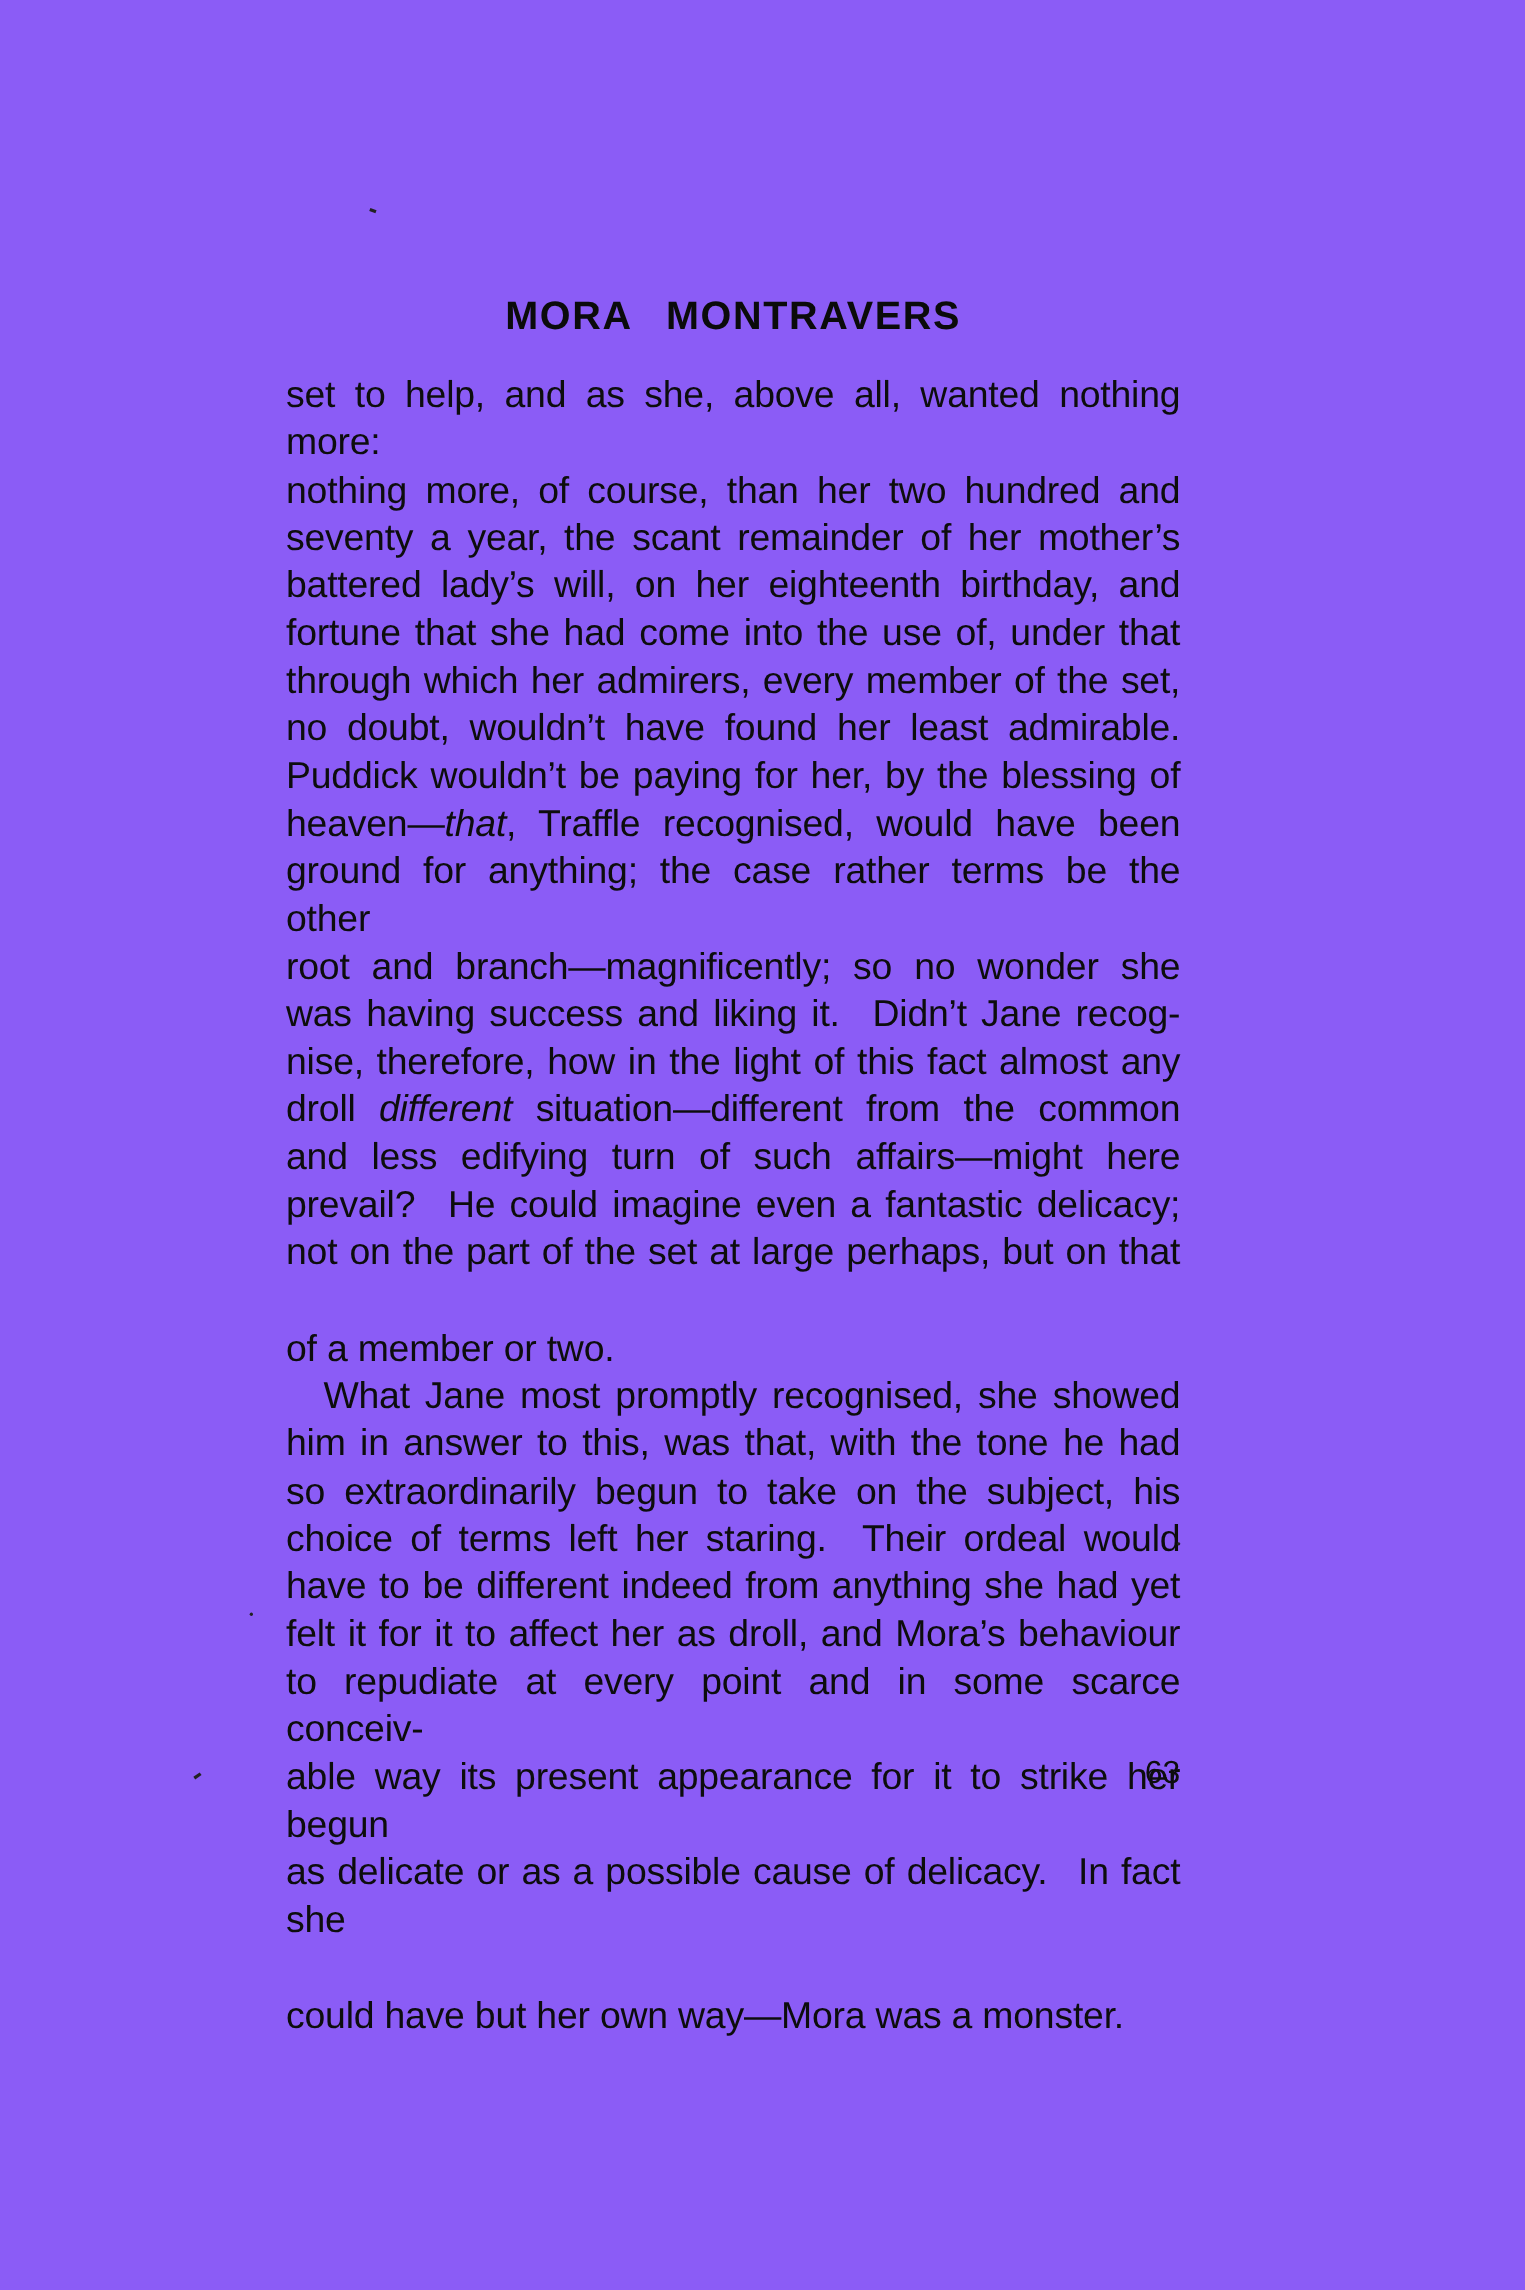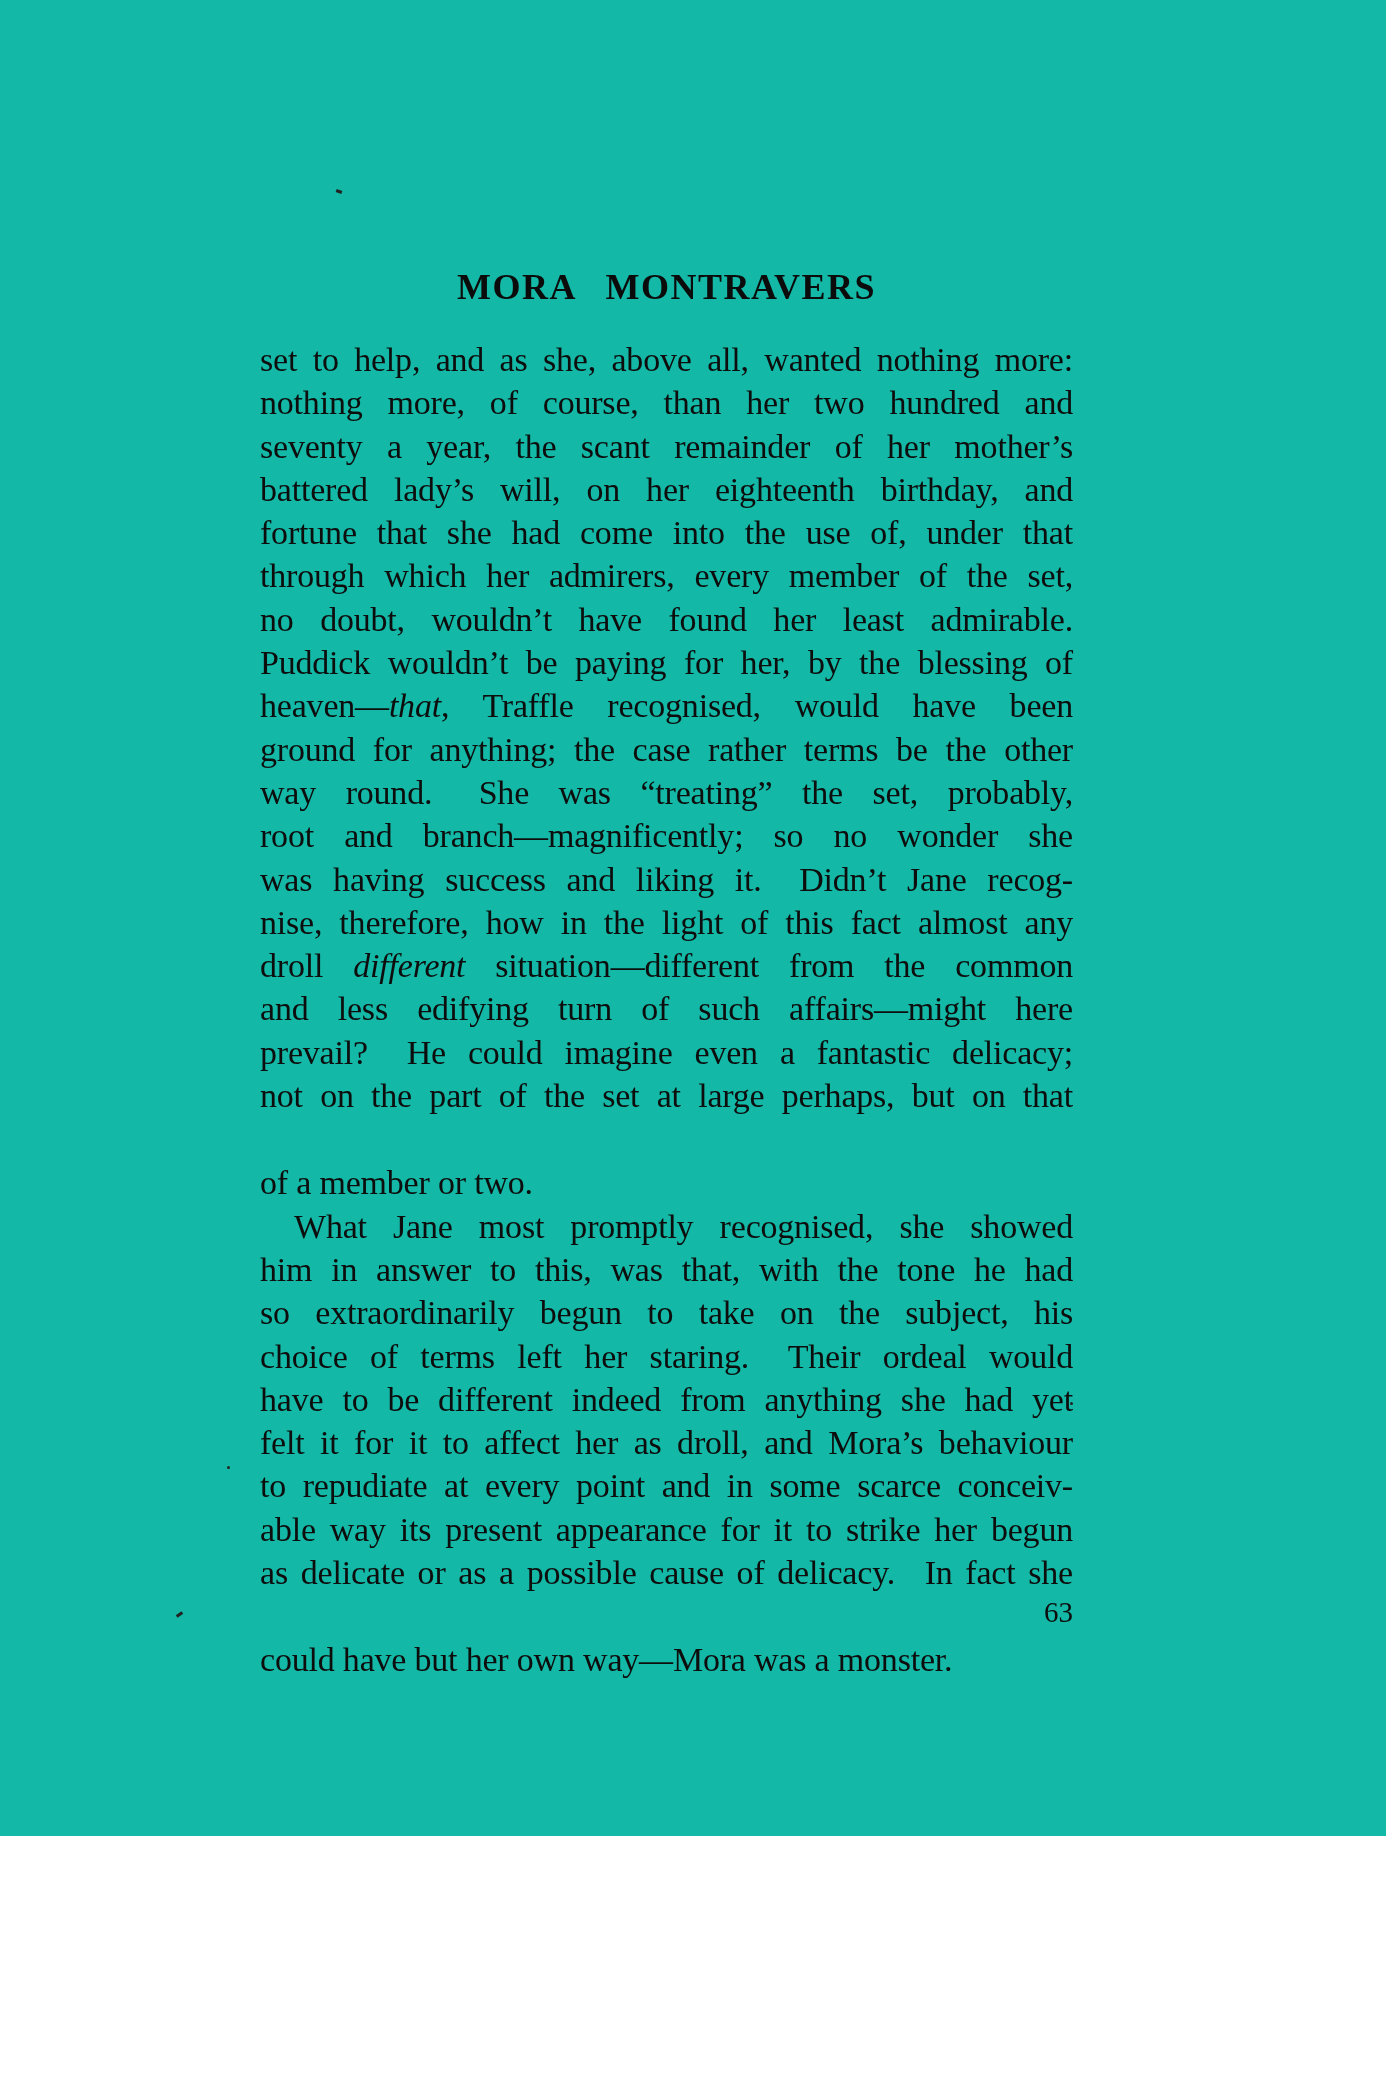--- a/index.html
+++ b/index.html
@@ -3,24 +3,24 @@
 <meta charset="utf-8">
 <style>
   html, body {
     margin: 0;
     padding: 0;
     background: #ffffff;
   }
   .page {
     position: relative;
     width: 1386px;
-    height: 1836px;
-    background: #14b8a6;
+    height: 2082px;
+    background: #8b5cf6;
     overflow: hidden;
-    font-family: Liberation Serif, serif;
+    font-family: Liberation Sans, sans-serif;
     color: #0d0d0d;
   }
   .title {
     position: absolute;
     top: 266px;
     left: 260px;
     width: 813px;
     margin: 0;
     text-align: center;
     font-size: 36px;
@@ -80,21 +80,20 @@
       <div class="text-line">set to help, and as she, above all, wanted nothing more:</div>
       <div class="text-line">nothing more, of course, than her two hundred and</div>
       <div class="text-line">seventy a year, the scant remainder of her mother’s</div>
       <div class="text-line">battered lady’s will, on her eighteenth birthday, and</div>
       <div class="text-line">fortune that she had come into the use of, under that</div>
       <div class="text-line">through which her admirers, every member of the set,</div>
       <div class="text-line">no doubt, wouldn’t have found her least admirable.</div>
       <div class="text-line">Puddick wouldn’t be paying for her, by the blessing of</div>
       <div class="text-line">heaven—<i>that</i>, Traffle recognised, would have been</div>
       <div class="text-line">ground for anything; the case rather terms be the other</div>
-      <div class="text-line">way round.  She was “treating” the set, probably,</div>
       <div class="text-line">root and branch—magnificently; so no wonder she</div>
       <div class="text-line">was having success and liking it.  Didn’t Jane recog-</div>
       <div class="text-line">nise, therefore, how in the light of this fact almost any</div>
       <div class="text-line">droll <i>different</i> situation—different from the common</div>
       <div class="text-line">and less edifying turn of such affairs—might here</div>
       <div class="text-line">prevail?  He could imagine even a fantastic delicacy;</div>
       <div class="text-line">not on the part of the set at large perhaps, but on that</div>
       <div class="text-line last">of a member or two.</div>
       <div class="text-line indent">What Jane most promptly recognised, she showed</div>
       <div class="text-line">him in answer to this, was that, with the tone he had</div>

